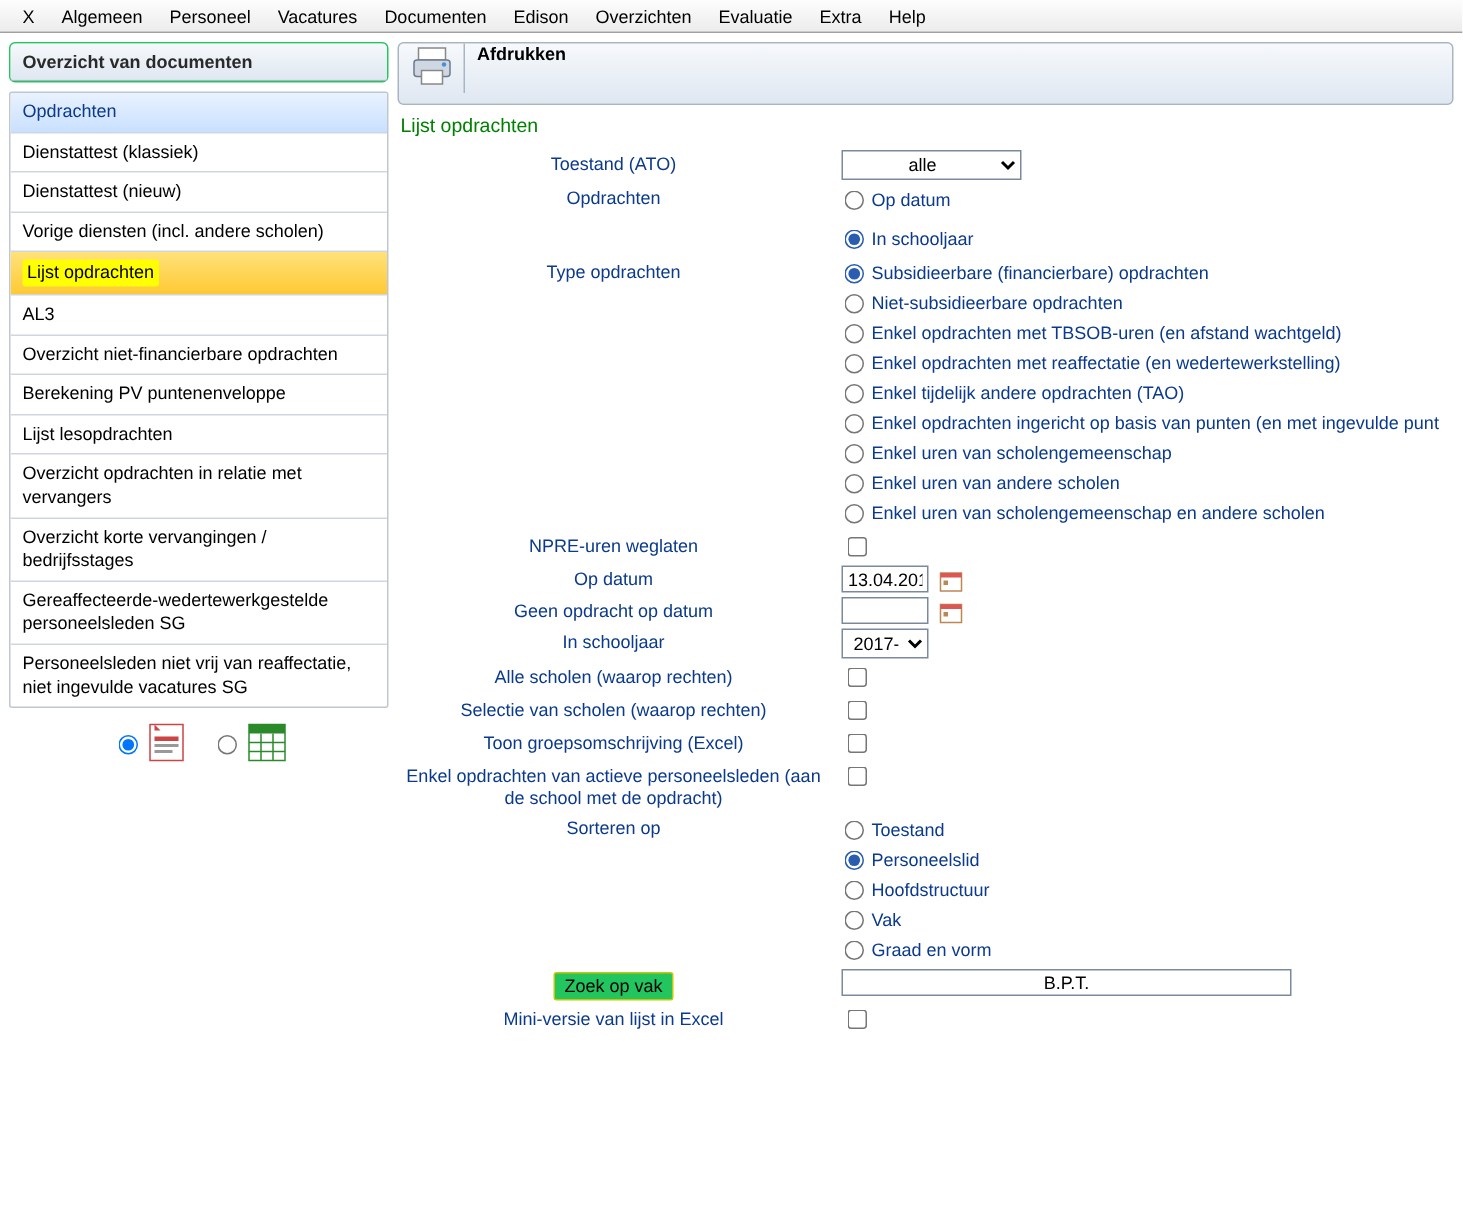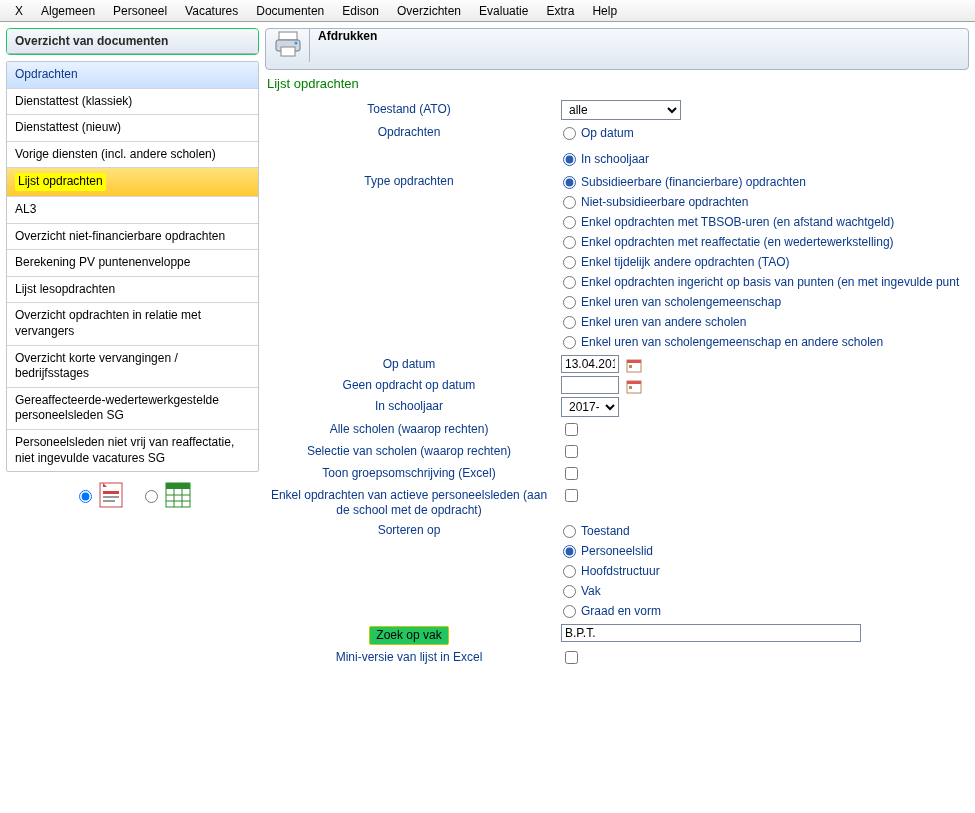--- a/index.html
+++ b/index.html
@@ -35,21 +35,21 @@
   .section-title { color:#008000; padding:0 0 4px 2px; font-size:13px; }
 
   .form { margin-top:4px; }
   .row { display:flex; align-items:flex-start; margin-bottom:2px; }
   .lbl { width:296px; text-align:center; color:#0b3a8c; padding:3px 8px 0 0; line-height:1.25; }
   .val { flex:1; padding-top:1px;}
   .radio, .check { display:flex; align-items:center; gap:5px; color:#0b3a8c; padding:3px 2px; cursor:default; }
   .radio input, .check input { accent-color:#2a5db0; margin:0; width:13px; height:13px;}
   .plain-black { color:#000 !important; }
 
-  select, input[type=text] { font:12px "Segoe UI", Tahoma, Arial, sans-serif; border:1px solid #7a8a9c; padding:1px 3px; background:#fff; }
+  select, input[type=text] { font:12px "Segoe UI", Tahoma, Arial, sans-serif; border:1px solid #7a8a9c; padding:1px 3px; background:#fff;text-align:center; }
   .w80 { width:58px; }
   .w120 { width:120px; }
   .w300 { width:300px; }
   .cal { display:inline-flex; margin-left:4px; vertical-align:middle; }
   .cal svg { display:block; }
 
   .yellowbox { display:inline-block; background:#22c55e; padding:1px 6px; border:1px solid #c8c800; border-radius:2px; color:#000;}
   .inputhl { background:#ffff00; }
   .spacerv6 { height:6px; }
 
@@ -201,20 +201,24 @@
               <input type="radio" name="typ" style="">
               <span>Enkel uren van andere scholen</span>
             </label>
           <label class="radio">
               <input type="radio" name="typ" style="">
               <span>Enkel uren van scholengemeenschap en andere scholen</span>
             </label>
         </div>
       </div>
 
+      <div class="row">
+        <div class="lbl">NPRE-uren weglaten</div>
+        <div class="val"><input type="checkbox" style=""></div>
+      </div>
 
       <div class="row">
         <div class="lbl">Op datum</div>
         <div class="val">
           <input type="text" class="w80" value="13.04.2018" style="">
           <span class="cal">
               <svg width="16" height="16">
                 <rect x="1" y="3" width="14" height="12" fill="#fff" stroke="#b85"></rect>
                 <rect x="1" y="3" width="14" height="3" fill="#d55"></rect>
                 <rect x="3" y="8" width="3" height="3" fill="#b85"></rect>

